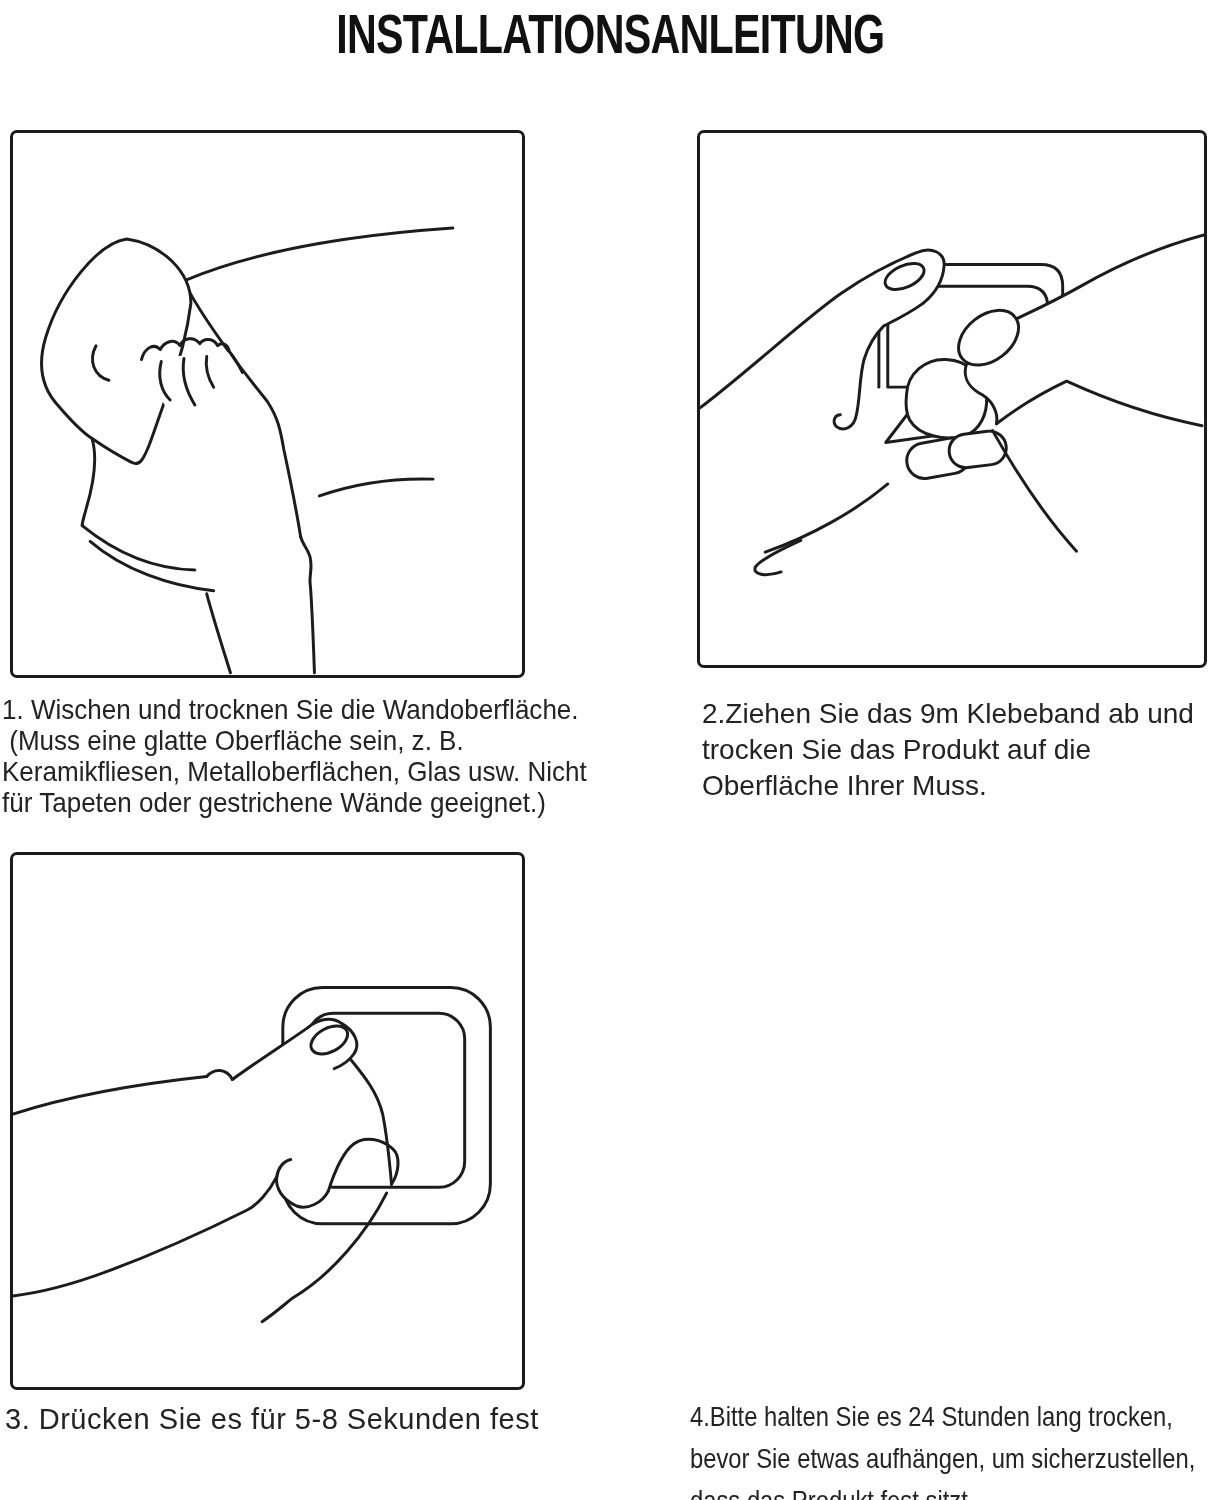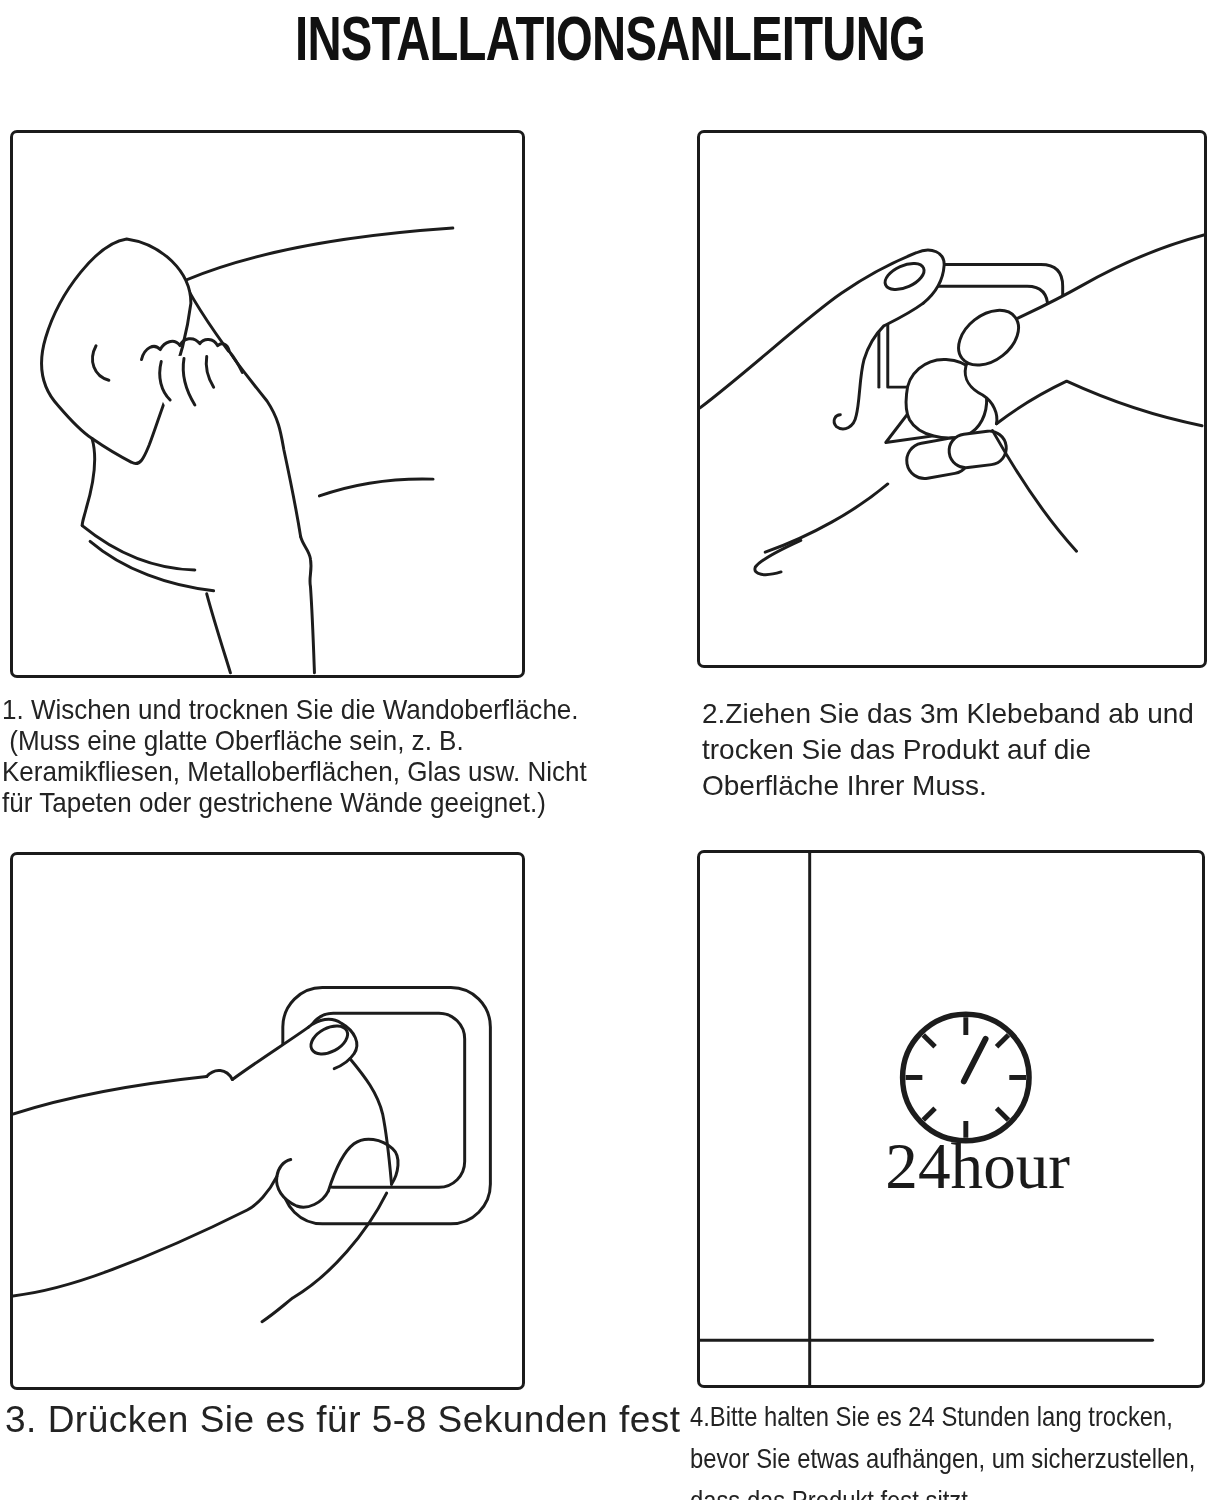--- a/index.html
+++ b/index.html
@@ -1,32 +1,32 @@
 <!DOCTYPE html>
 <html><head>
 <meta charset="utf-8">
 <style>
   html,body{margin:0;padding:0;}
   body{width:1221px;height:1500px;background:#ffffff;overflow:hidden;position:relative;
        font-family:"Liberation Sans",sans-serif;color:#1c1c1c;}
   .page{position:absolute;inset:0;background:#fff;}
   .title{position:absolute;top:2px;left:0;width:1221px;text-align:center;
-         font-weight:700;font-size:63px;letter-spacing:-1px;color:#111;white-space:nowrap;}
+         font-weight:700;font-size:55px;letter-spacing:-1px;color:#111;white-space:nowrap;}
   .title span{display:inline-block;transform:scaleX(0.75);transform-origin:center;}
   .panel{position:absolute;border:3px solid #1b1b1b;border-radius:7px;background:#fff;box-sizing:border-box;}
   .panel svg{position:absolute;left:0;top:0;width:100%;height:100%;}
   #panel1{left:10px;top:130px;width:515px;height:548px;}
   #panel2{left:697px;top:130px;width:510px;height:538px;}
   #panel3{left:10px;top:852px;width:515px;height:538px;}
   #panel4{left:697px;top:850px;width:508px;height:538px;}
   .caption{position:absolute;font-size:28px;line-height:31px;color:#232323;white-space:nowrap;}
   .caption div{white-space:pre;}
   #cap1{left:2px;top:694px;transform:scaleX(0.93);transform-origin:left top;}
   #cap2{left:702px;top:696px;line-height:36px;}
-  #cap3{left:5px;top:1404px;font-size:37px;letter-spacing:0.5px;}
+  #cap3{left:5px;top:1404px;font-size:29px;letter-spacing:0.5px;}
   #cap4{left:690px;top:1396px;line-height:42px;transform:scaleX(0.85);transform-origin:left top;}
   .s{stroke:#1c1c1c;stroke-width:3;fill:none;stroke-linecap:round;stroke-linejoin:round;}
   .sf{stroke:#1c1c1c;stroke-width:3;fill:#ffffff;stroke-linecap:round;stroke-linejoin:round;}
   .f{fill:#ffffff;stroke:none;}
   .clk{stroke:#1c1c1c;stroke-width:5.5;fill:none;}
   .tick{stroke:#1c1c1c;stroke-width:5;}
 </style>
 </head>
 <body>
 
@@ -91,49 +91,30 @@
       <path class="s" d="M299 174 C 309 166 322 163 332 170 C 346 178 352 191 345 201 C 341 207 333 213 325 216"></path>
       <path class="s" d="M341 206 C 356 224 369 241 374 262 C 379 287 381 311 383 333"></path>
       <path class="s" d="M383 333 C 390 322 393 305 384 297 C 373 287 356 284 345 292 C 333 301 325 321 319 340"></path>
       <path class="s" d="M319 340 C 313 352 298 359 287 355 C 273 349 265 337 267 325 C 268 317 273 310 281 308"></path>
       <path class="s" d="M267 325 C 259 341 247 354 237 359 C 211 372 152 400 96 421 C 61 434 26 443 0 446"></path>
       <path class="s" d="M378 342 C 358 382 322 425 283 448 C 273 456 263 465 252 472"></path>
       <ellipse class="s" cx="320" cy="187" rx="20" ry="12" transform="rotate(-28 320 187)"></ellipse>
     </svg>
   </div>
 
-  <div class="panel" id="panel4">
-    <svg viewBox="0 0 508 538">
-      <line class="s" x1="111" y1="0" x2="111" y2="538"></line>
-      <line class="s" x1="0" y1="493" x2="458" y2="493" stroke-width="3.5"></line>
-      <circle class="clk" cx="269" cy="227" r="64" fill="#ffffff"></circle>
-      <g>
-        <line class="tick" x1="269" y1="166" x2="269" y2="184"></line>
-        <line class="tick" x1="312.1" y1="183.9" x2="300.1" y2="195.9"></line>
-        <line class="tick" x1="330" y1="227" x2="313" y2="227"></line>
-        <line class="tick" x1="312.1" y1="270.1" x2="300.1" y2="258.1"></line>
-        <line class="tick" x1="269" y1="288" x2="269" y2="271"></line>
-        <line class="tick" x1="225.9" y1="270.1" x2="237.9" y2="258.1"></line>
-        <line class="tick" x1="208" y1="227" x2="225" y2="227"></line>
-        <line class="tick" x1="225.9" y1="183.9" x2="237.9" y2="195.9"></line>
-      </g>
-      <line x1="267" y1="231" x2="289" y2="188" stroke="#1c1c1c" stroke-width="6" stroke-linecap="round"></line>
-      <text x="281" y="339" text-anchor="middle" font-size="66" fill="#1a1a1a" font-family="Liberation Serif, DejaVu Serif, serif">24hour</text>
-    </svg>
-  </div>
 
   <div class="caption" id="cap1">
     <div>1. Wischen und trocknen Sie die Wandoberfläche.</div>
     <div> (Muss eine glatte Oberfläche sein, z. B.</div>
     <div>Keramikfliesen, Metalloberflächen, Glas usw. Nicht</div>
     <div>für Tapeten oder gestrichene Wände geeignet.)</div>
   </div>
 
   <div class="caption" id="cap2">
-    <div>2.Ziehen Sie das 3m Klebeband ab und</div>
+    <div>2.Ziehen Sie das 9m Klebeband ab und</div>
     <div>trocken Sie das Produkt auf die</div>
     <div>Oberfläche Ihrer Muss.</div>
   </div>
 
   <div class="caption" id="cap3">
     <div>3. Drücken Sie es für 5-8 Sekunden fest</div>
   </div>
 
   <div class="caption" id="cap4">
     <div>4.Bitte halten Sie es 24 Stunden lang trocken,</div>

